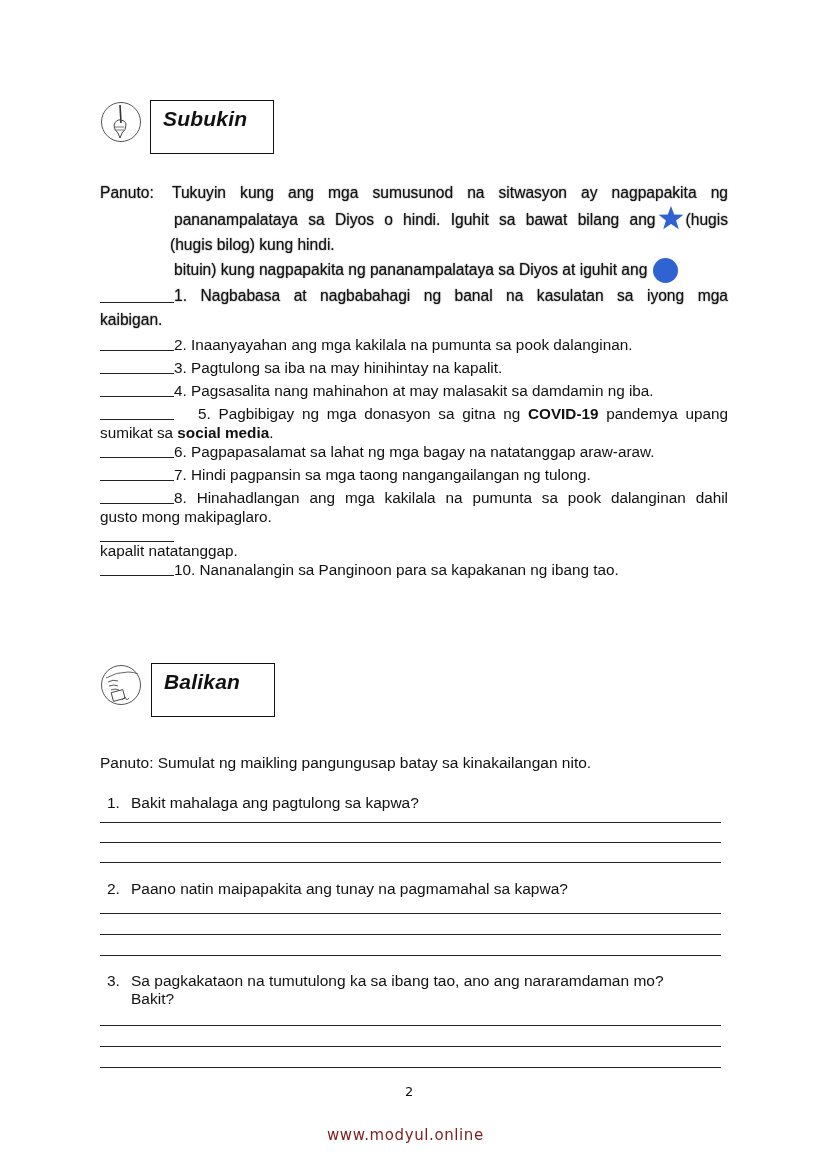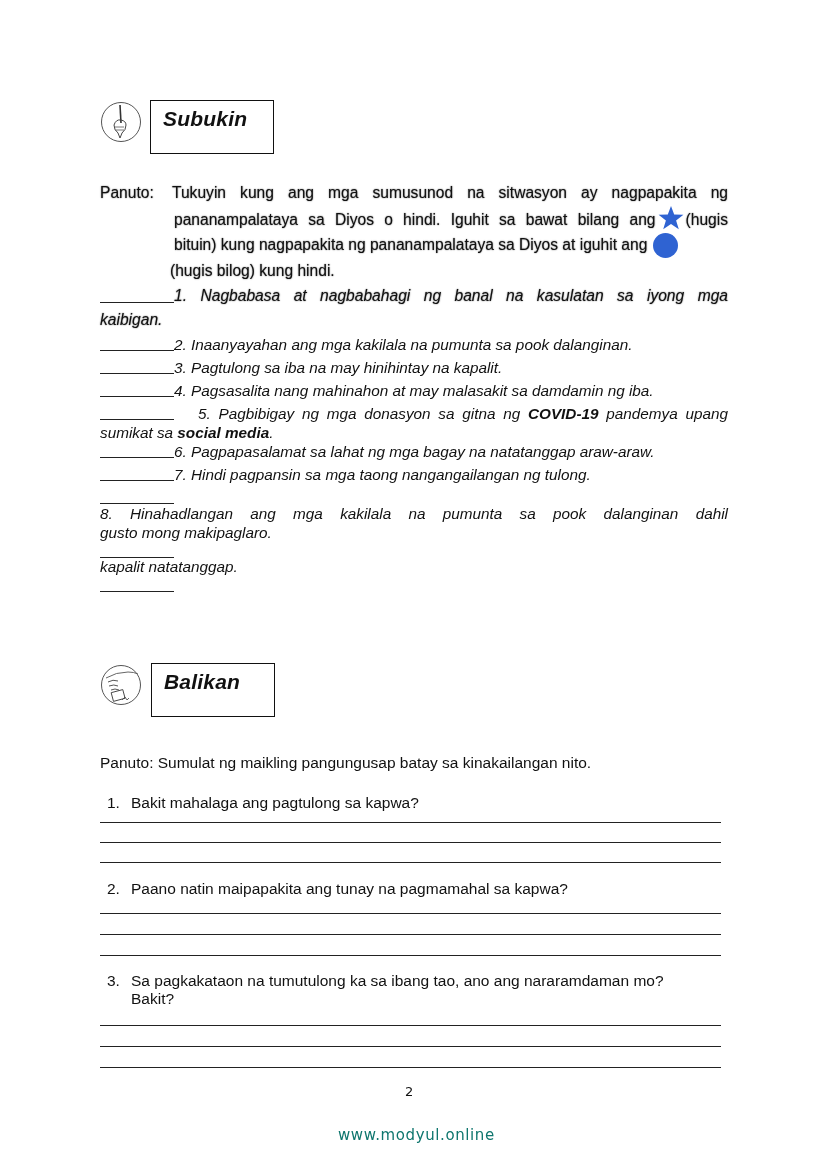--- a/index.html
+++ b/index.html
@@ -18,35 +18,35 @@
   .panuto1 .row { display: flex; }
   .panuto1 .label { width: 72px; flex: none; }
   .panuto1 .just { text-align: justify; text-align-last: justify; flex: 1; }
   .panuto1 .indent { padding-left: 74px; }
   .panuto1 .indent2 { padding-left: 70px; }
 
   .star { display: inline-block; width: 26px; height: 26px; vertical-align: -6px; margin: 0 2px; }
   .circle { display: inline-block; width: 25px; height: 25px; border-radius: 50%; background: #2f63d2;
             vertical-align: -8px; margin-left: 6px; }
 
-  .items { position: absolute; left: 100px; top: 284px; width: 628px; font-size: 15.3px; font-style: italic; }
+  .items { position: absolute; left: 100px; top: 284px; width: 628px; font-size: 15.3px; }
   .item { display: flex; line-height: 20px; margin-bottom: 3px; }
   .item .blank { flex: none; width: 74px; border-bottom: 1px solid #222; height: 15px; }
   .item .txt { flex: 1; }
   .item .txt.just { text-align: justify; text-align-last: justify; }
   .item.first { line-height: 24px; font-size: 15.6px; }
   .item.first .blank { height: 18px; }
 
   .panuto2 { position: absolute; left: 100px; top: 754px; font-size: 15.5px; }
   .q { position: absolute; left: 107px; font-size: 15.5px; }
   .q .num { display: inline-block; width: 24px; }
   .line { position: absolute; left: 100px; width: 621px; height: 0; border-top: 1.2px solid #222; }
 
   .page-num { position: absolute; left: 405px; top: 1084px; font-size: 13px; font-family: "DejaVu Sans", sans-serif; }
-  .watermark { position: absolute; left: 338px; top: 1126px; font-size: 15px; color: #0f766e;
+  .watermark { position: absolute; left: 327px; top: 1126px; font-size: 15px; color: #7f1d1d;
                letter-spacing: 0.6px; font-family: "DejaVu Sans", sans-serif; }
 </style>
 </head>
 <body>
 
 <div class="section-icon" style="left:100px; top:101px;">
   <svg width="42" height="42" viewBox="0 0 42 42">
     <circle cx="21" cy="21" r="19.5" fill="none" stroke="#555" stroke-width="1"></circle>
     <line x1="20" y1="4" x2="21" y2="22" stroke="#333" stroke-width="1.6"></line>
     <path d="M14 24 q2 -6 7 -5 q5 1 5 5 q0 5 -4 8 l-2 5 l-2 -5 q-4 -3 -4 -8z" fill="none" stroke="#444" stroke-width="1"></path>
@@ -62,27 +62,27 @@
     <span class="label">Panuto:</span>
     <span class="just">Tukuyin kung ang mga sumusunod na sitwasyon ay nagpapakita ng</span>
   </div>
   <div class="row indent">
     <span class="just">
       <span>pananampalataya sa Diyos o hindi. Iguhit sa bawat bilang ang</span><svg class="star" viewBox="0 0 26 26">
           <polygon points="13,1 16.2,9.6 25.4,9.8 18.1,15.4 20.8,24.2 13,19 5.2,24.2 7.9,15.4 0.6,9.8 9.8,9.6" fill="#2f63d2"></polygon>
         </svg><span>(hugis</span>
     </span>
   </div>
+  <div class="row indent2">
+    <span>(hugis bilog) kung hindi.</span>
+  </div>
   <div class="row indent">
     <span>
       <span>bituin) kung nagpapakita ng pananampalataya sa Diyos at iguhit ang</span><span class="circle"></span>
     </span>
-  </div>
-  <div class="row indent2">
-    <span>(hugis bilog) kung hindi.</span>
   </div>
 </div>
 
 <div class="items">
   <div>
     <div class="item first shadow-text">
       <span class="blank"></span>
       <span class="txt just"><span>1.</span> <span>Nagbabasa at nagbabahagi ng banal na kasulatan sa iyong mga</span></span>
     </div>
     <div class="cont shadow-text" style="font-size:15.6px; line-height:22px; margin-top:-2px;">kaibigan.</div>
@@ -109,34 +109,35 @@
   </div>
   <div class="item">
     <span class="blank"></span>
     <span class="txt"><span>6.</span> <span>Pagpapasalamat sa lahat ng mga bagay na natatanggap araw-araw.</span></span>
   </div>
   <div class="item">
     <span class="blank"></span>
     <span class="txt"><span>7.</span> <span>Hindi pagpansin sa mga taong nangangailangan ng tulong.</span></span>
   </div>
   <div>
-    <div class="item" style="margin-bottom:0;flex-direction:column;">
+    <div class="item" style="margin-bottom:0;">
       <span class="blank"></span>
       <span class="txt just"><span>8.</span> <span>Hinahadlangan ang mga kakilala na pumunta sa pook dalanginan dahil</span></span>
     </div>
     <div class="cont">gusto mong makipaglaro.</div>
   </div>
   <div>
     <div class="item" style="margin-bottom:0;">
       <span class="blank"></span>
     </div>
     <div class="cont">kapalit natatanggap.</div>
   </div>
   <div class="item">
     <span class="blank"></span>
+    <span class="txt"><span>10.</span> <span>Nananalangin sa Panginoon para sa kapakanan ng ibang tao.</span></span>
   </div>
 </div>
 
 <div class="section-icon" style="left:100px; top:664px;">
   <svg width="42" height="42" viewBox="0 0 42 42">
     <circle cx="21" cy="21" r="19.5" fill="none" stroke="#555" stroke-width="1"></circle>
     <path d="M6 14 q10 -6 22 -6 q6 0 10 2" fill="none" stroke="#555" stroke-width="0.9"></path>
     <path d="M8 18 q5 -3 10 -1 M9 22 q5 -2 9 0 M11 26 q4 -2 8 0" fill="none" stroke="#444" stroke-width="0.9"></path>
     <rect x="12" y="27" width="12" height="9" fill="none" stroke="#444" stroke-width="0.9" transform="rotate(-15 18 31)"></rect>
     <path d="M22 36 l3 -3 l2 3 l2 -2" fill="none" stroke="#444" stroke-width="0.8"></path>

